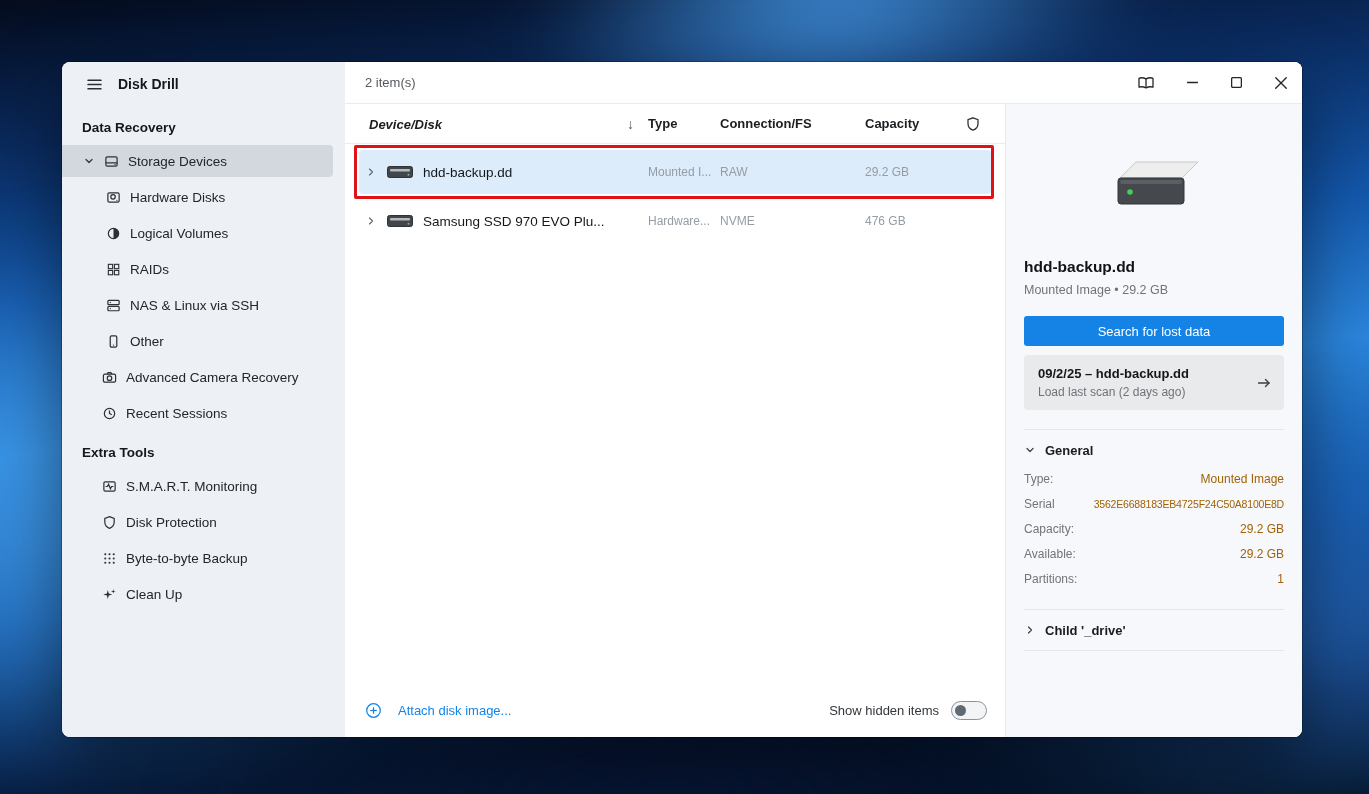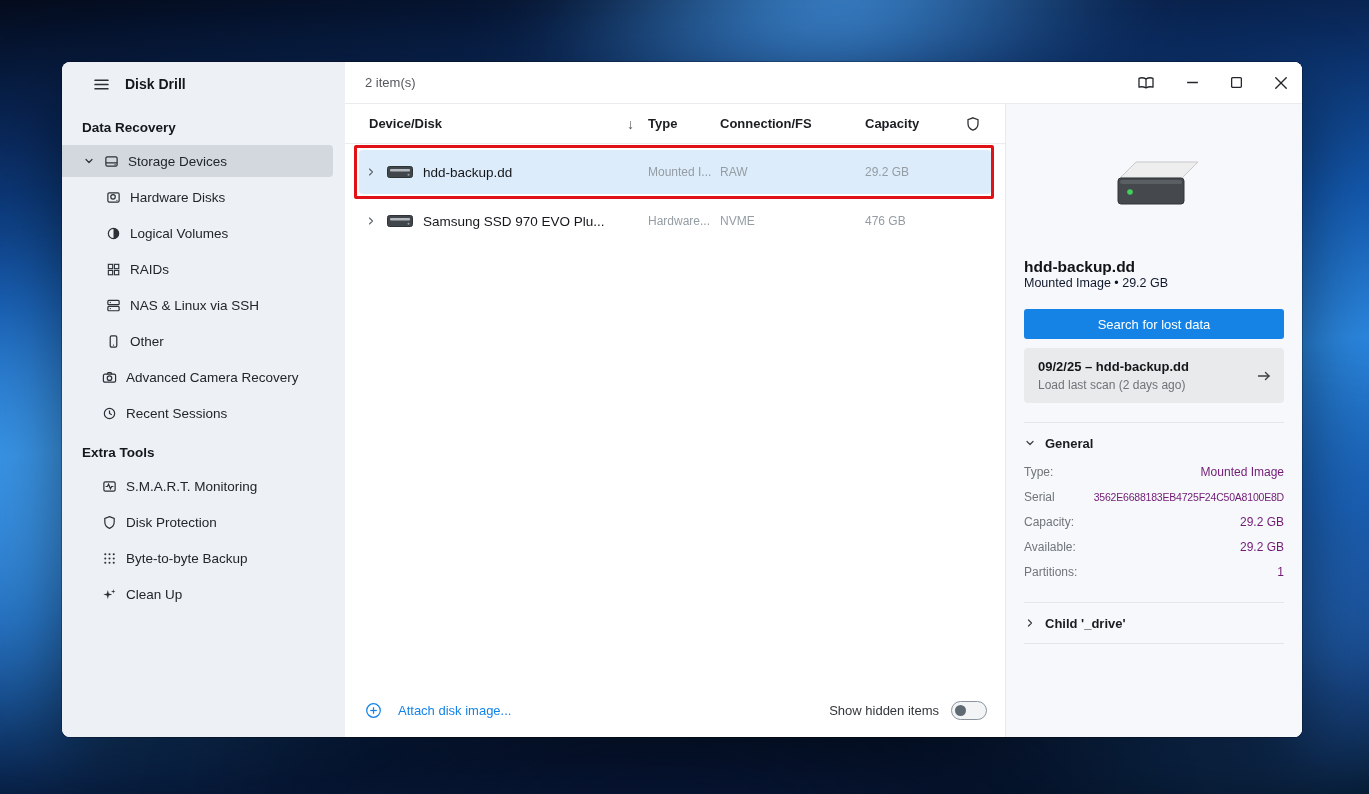--- a/index.html
+++ b/index.html
@@ -19,21 +19,21 @@
   .b4 { left: 180px; top: 640px; width: 980px; height: 320px; filter: blur(34px);
         background: radial-gradient(closest-side, rgba(8,22,55,.95), rgba(8,22,55,0)); }
 
   
   .window { position: absolute; left: 62px; top: 62px; width: 1240px; height: 675px;
     background: #fff; border-radius: 8px; overflow: hidden; display: flex;
     box-shadow: 0 30px 70px rgba(0,0,0,.5), 0 0 0 1px rgba(0,0,0,.25); }
 
   
   .sidebar { width: 283px; flex: none; background: #edf1f6; display: flex; flex-direction: column; font-size: 13.5px; }
-  .sidebar-top { height: 44px; display: flex; align-items: center; gap: 15px; padding-left: 31px; flex: none; }
+  .sidebar-top { height: 44px; display: flex; align-items: center; gap: 15px; padding-left: 24px; flex: none; }
   .icon-btn { background: none; border: none; cursor: pointer; color: #2b2f33; display: flex; align-items: center; }
   .app-title { font-weight: 700; font-size: 14px; color: #15181b; }
   .section-title { margin: 14px 20px 8px; font-weight: 700; font-size: 13.5px; color: #15181b; }
   .nav-item { height: 36px; display: flex; align-items: center; gap: 9px; color: #22262a; cursor: pointer; }
   .nav-item .icon { display: flex; align-items: center; color: #2b3137; }
   .lvl-parent { padding-left: 21px; }
   .lvl-child  { padding-left: 44px; }
   .lvl-one    { padding-left: 40px; }
   .nav-item.selected { background: #d3d8de; border-radius: 0 4px 4px 0; margin-right: 12px; height: 32px; margin-top: 2px; margin-bottom: 2px; }
 
@@ -44,21 +44,21 @@
   .items-count { color: #54585c; font-size: 13px; }
   .win-controls { display: flex; align-items: center; gap: 31px; color: #23262a; }
   .win-btn { background: none; border: none; cursor: pointer; color: #23262a; display: flex; align-items: center; }
 
   .content { flex: 1; display: flex; min-height: 0; }
 
   
   .table-area { width: 660px; flex: none; display: flex; flex-direction: column; background: #fff; }
   .tbl-grid { display: grid; grid-template-columns: 24px 40px 1fr 72px 145px 90px 36px; align-items: center; }
   .table-header { height: 40px; padding: 0 14px; border-bottom: 1px solid #ececf0; font-weight: 700; font-size: 13px; color: #1b1e21; flex: none; }
-  .hdr-name { grid-column: 1 / 4; display: flex; align-items: flex-start; justify-content: space-between; padding-left: 10px; }
+  .hdr-name { grid-column: 1 / 4; display: flex; align-items: flex-end; justify-content: space-between; padding-left: 10px; font-style: italic; }
   .sort-arrow { font-weight: 400; color: #55595d; margin-right: 14px; font-size: 14px; }
   .hdr-shield { justify-self: center; color: #2f3337; display: flex; }
 
   .table-body { flex: 1; padding: 6px 14px; overflow: hidden; }
   .table-row { height: 44px; border-radius: 4px; margin-bottom: 5px; cursor: pointer; position: relative; }
   .table-row.selected { background: var(--selected-row-bg, #ddecfa); }
   .row-chevron { justify-self: center; color: #5f6469; display: flex; }
   .row-icon { justify-self: start; padding-left: 4px; display: flex; }
   .row-name { font-size: 13.5px; color: #15181b; white-space: nowrap; overflow: hidden; text-overflow: ellipsis; padding-right: 8px; }
   .row-muted { font-size: 12px; color: #949ca4; white-space: nowrap; overflow: hidden; text-overflow: ellipsis; padding-right: 6px; }
@@ -70,34 +70,34 @@
     background: none; border: none; font-size: 13px; cursor: pointer; font-family: inherit; }
   .hidden-group { display: flex; align-items: center; gap: 12px; }
   .hidden-label { color: #33373b; font-size: 13px; }
   .toggle { width: 36px; height: 19px; border: 1px solid #8b949c; border-radius: 10px; background: #f2f4f6; position: relative; cursor: pointer; }
   .toggle .knob { position: absolute; left: 3px; top: 3px; width: 11px; height: 11px; border-radius: 50%; background: #5f6a72; }
 
   
   .details { flex: 1; background: #f6f8fb; border-left: 1px solid #e8eaee; padding: 0 18px; overflow: hidden; }
   .drive-figure { margin: 52px auto 0; width: 96px; display: flex; justify-content: center; }
   .detail-title { margin-top: 42px; font-size: 15.5px; font-weight: 700; color: #111417; }
-  .detail-sub { margin-top: 0; font-size: 12.5px; color: #0f172a; }
+  .detail-sub { margin-top: 7px; font-size: 12.5px; color: #737373; }
   .search-btn { margin-top: 19px; width: 100%; height: 30px; background: var(--accent-blue, #1583e6); color: #fff;
     border: none; border-radius: 3px; font-size: 13px; font-family: inherit; cursor: pointer; }
   .scan-card { margin-top: 9px; background: #e9eaec; border-radius: 4px; padding: 11px 38px 11px 14px; position: relative; cursor: pointer; }
   .scan-title { font-size: 13px; font-weight: 700; color: #14171a; }
   .scan-sub { margin-top: 4px; font-size: 12px; color: #6e7378; }
   .scan-arrow { position: absolute; right: 12px; top: 50%; transform: translateY(-50%); color: #3a3f44; display: flex; }
   .divider { border: none; border-top: 1px solid #e3e6ea; margin-top: 19px; }
   .collapse-hdr { display: flex; align-items: center; gap: 9px; height: 40px; font-weight: 700; font-size: 13px; color: #191c1f; cursor: pointer; }
   .collapse-hdr .icon { display: flex; color: #3c4043; }
   .props { margin-top: 2px; }
   .prop-row { display: flex; justify-content: space-between; align-items: baseline; height: 25px; }
   .prop-label { font-size: 12px; color: #70757a; flex: none; }
-  .prop-value { font-size: 12px; color: #701a75; text-align: right; white-space: nowrap; }
+  .prop-value { font-size: 12px; color: #a16207; text-align: right; white-space: nowrap; }
   .prop-value.small { font-size: 10.5px; letter-spacing: -0.2px; }
   svg { display: block; }
 </style>
 </head>
 <body>
 
 <div class="desktop">
   <div class="wp-blob b1"></div>
   <div class="wp-blob b2"></div>
   <div class="wp-blob b3"></div>

